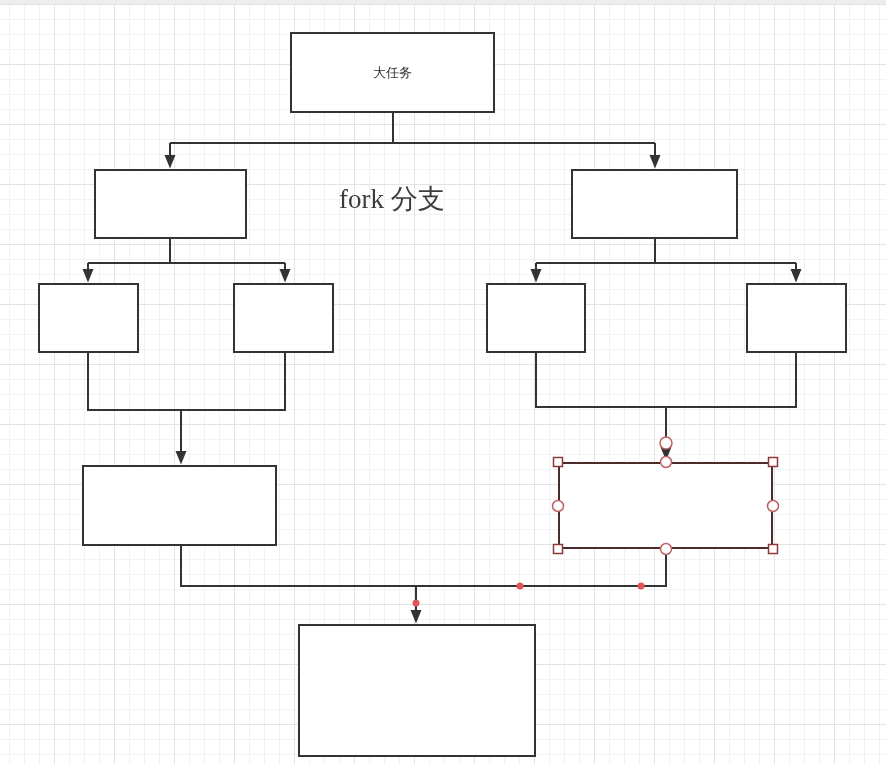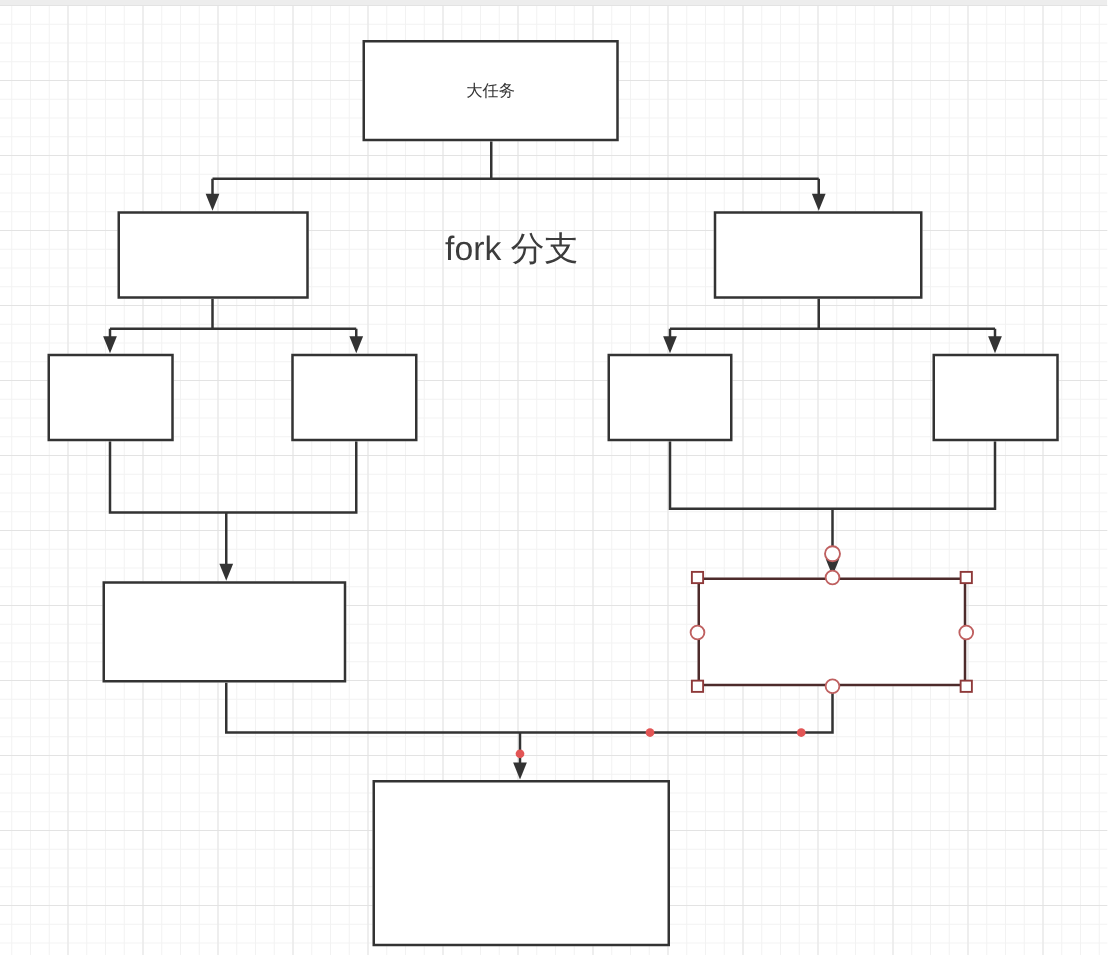--- a/index.html
+++ b/index.html
@@ -6,21 +6,21 @@
   #canvas{
     position:relative;width:886px;height:764px;overflow:hidden;
     background-color:#ffffff;
     background-image:
       linear-gradient(to right,#e3e3e3 1px,transparent 1px),
       linear-gradient(to bottom,#e3e3e3 1px,transparent 1px),
       linear-gradient(to right,#f2f2f2 1px,transparent 1px),
       linear-gradient(to bottom,#f2f2f2 1px,transparent 1px);
     background-size:60px 60px,60px 60px,15px 15px,15px 15px;
     background-position:54px 4px,54px 4px,9px 4px,9px 4px;
-    font-family:Liberation Sans, sans-serif;
+    font-family:Liberation Serif, serif;
   }
   .topbar{position:absolute;left:0;top:0;width:886px;height:4px;background:#ededed;}
   svg.layer{position:absolute;left:0;top:0;width:886px;height:764px;}
   .node{
     position:absolute;box-sizing:border-box;
     background:#ffffff;border:2px solid #333333;
     display:flex;align-items:center;justify-content:center;
     color:#333333;font-size:13px;
   }
   .node.selected{border-color:#4d2b2b;}
@@ -94,21 +94,21 @@
   <div class="node" style="left:486px;top:283px;width:100px;height:70px;"></div>
 
   <div class="node" style="left:746px;top:283px;width:101px;height:70px;"></div>
 
   <div class="node" style="left:82px;top:465px;width:195px;height:81px;"></div>
 
   <div class="node selected" style="left:558px;top:462px;width:215px;height:87px;"></div>
 
   <div class="node" style="left:298px;top:624px;width:238px;height:133px;"></div>
 
-  <div class="anno" style="left:356px;top:184px;">fork 分支</div>
+  <div class="anno" style="left:339px;top:184px;">fork 分支</div>
 
   <svg class="layer handles-layer" viewBox="0 0 886 764" xmlns="http://www.w3.org/2000/svg">
     <g fill="#ffffff" stroke="#8e3939" stroke-width="1.5">
       <rect x="553.5" y="457.5" width="9" height="9"></rect>
       <rect x="768.5" y="457.5" width="9" height="9"></rect>
       <rect x="553.5" y="544.5" width="9" height="9"></rect>
       <rect x="768.5" y="544.5" width="9" height="9"></rect>
     </g>
     <g fill="#ffffff" stroke="#bf6060" stroke-width="1.5">
       <circle cx="666" cy="443" r="6"></circle>

